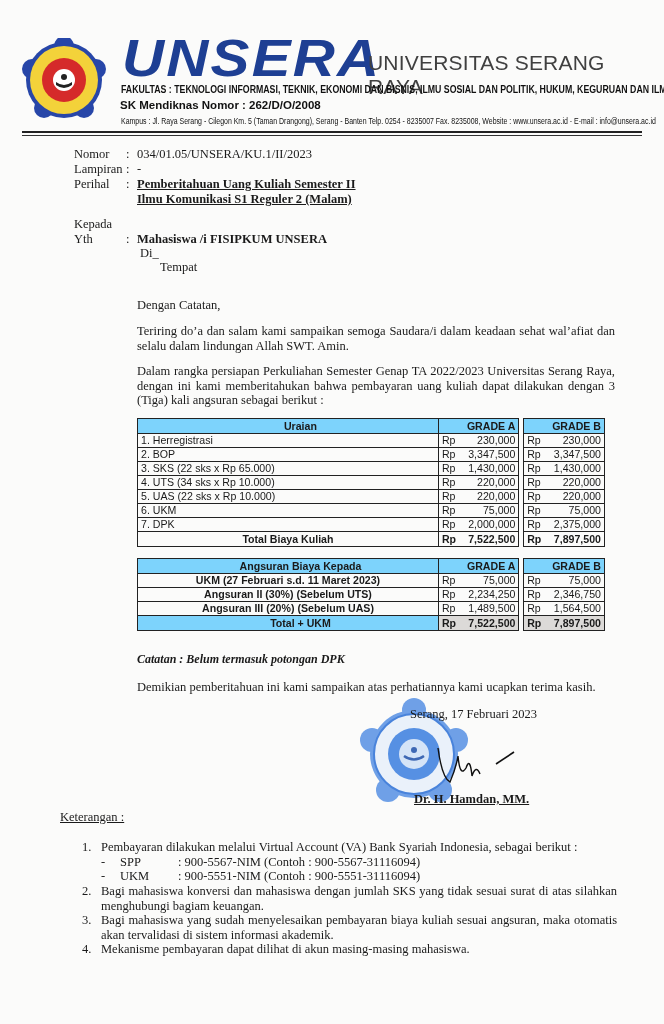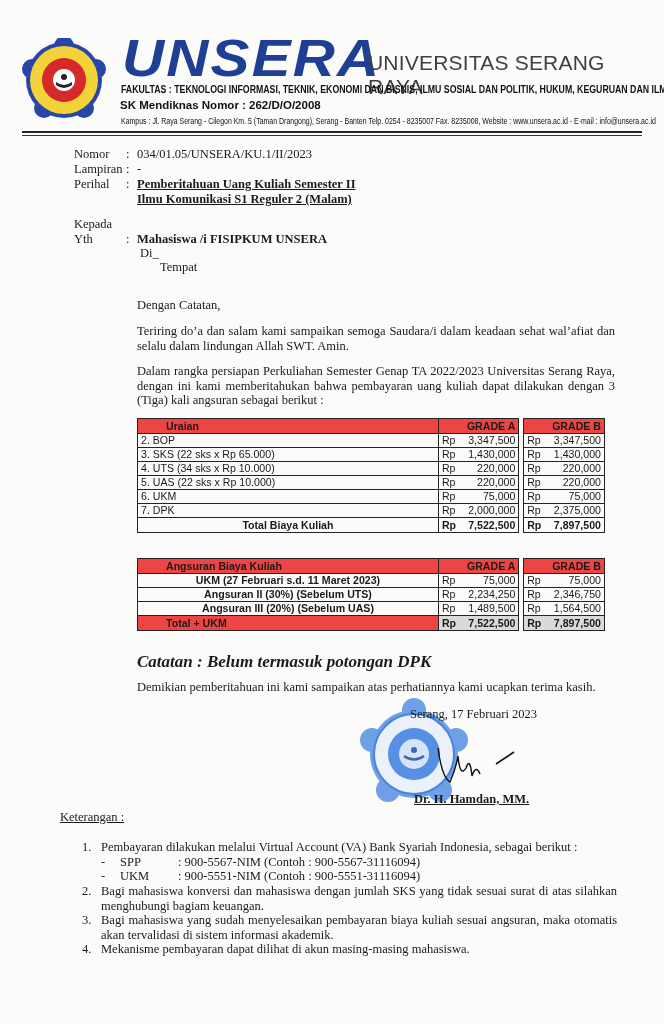--- a/index.html
+++ b/index.html
@@ -23,27 +23,27 @@
   .meta { font-size:12.5px; line-height:14px; }
   .meta .lbl { left:60px;margin-left:14px; }
   .meta .colon { left:126px; }
   .meta .val { left:137px; }
   .bu { font-weight:bold; text-decoration:underline;font-family:Liberation Serif, serif; }
 
   .para { left:137px; width:478px; font-size:12.5px; line-height:14.5px; text-align:justify; }
 
   table { border-collapse:collapse; font-family:"Liberation Sans", sans-serif; font-size:10.6px; }
   .tbl td { border:1px solid #222; padding:0 3px; height:13px; line-height:13px; white-space:nowrap; }
-  .tbl .hd { background:#ef4444; font-weight:bold; text-align:left; height:14px;padding-left:28px; }
+  .tbl .hd { background:#7dd3fc; font-weight:bold; text-align:center; height:14px;padding-left:28px; }
   .rp { width:16px; border-right:none !important; }
   .amt { text-align:right; border-left:none !important; }
   .gap { border:none !important; width:4px; padding:0 !important; }
   .bold { font-weight:bold; }
   .center { text-align:center; }
-  .note { left:137px; top:652px; font-style:italic; font-weight:bold; font-size:17px; }
+  .note { left:137px; top:652px; font-style:italic; font-weight:bold; font-size:12px; }
 
   .k-title { left:60px; top:810px; font-size:12.5px; text-decoration:underline; }
   .k-list { font-size:12.5px; line-height:14.5px; }
   .stamp { left:358px; top:698px; width:112px; height:112px; opacity:0.85; }
 </style>
 </head>
 <body>
 
 <div class="abs logo">
   <svg width="88" height="84" viewBox="0 0 88 84">
@@ -100,20 +100,28 @@
 
 <table class="abs tbl" style="left:137px;top:418px;width:468px">
   <tbody>
       <tr>
     <td class="hd" style="width:278px">Uraian</td>
     <td class="hd" colspan="2">GRADE A</td>
     <td class="gap"></td>
     <td class="hd" colspan="2">GRADE B</td>
   </tr>
   <tr>
+    <td>1. Herregistrasi</td>
+    <td class="rp">Rp</td>
+    <td class="amt">230,000</td>
+    <td class="gap"></td>
+    <td class="rp">Rp</td>
+    <td class="amt">230,000</td>
+  </tr>
+  <tr>
     <td>2. BOP</td>
     <td class="rp">Rp</td>
     <td class="amt">3,347,500</td>
     <td class="gap"></td>
     <td class="rp">Rp</td>
     <td class="amt">3,347,500</td>
   </tr>
   <tr>
     <td>3. SKS (22 sks x Rp 65.000)</td>
     <td class="rp">Rp</td>
@@ -161,21 +169,21 @@
     <td class="gap"></td>
     <td class="rp bold">Rp</td>
     <td class="amt bold">7,897,500</td>
   </tr>
 </tbody>
   </table>
 
 <table class="abs tbl" style="left:137px;top:558px;width:468px">
   <tbody>
       <tr>
-    <td class="hd" style="width:278px">Angsuran Biaya Kuliah</td>
+    <td class="hd" style="width:278px">Angsuran Biaya Kepada</td>
     <td class="hd" colspan="2">GRADE A</td>
     <td class="gap"></td>
     <td class="hd" colspan="2">GRADE B</td>
   </tr>
   <tr>
     <td class="bold center">UKM (27 Februari s.d. 11 Maret 2023)</td>
     <td class="rp">Rp</td>
     <td class="amt">75,000</td>
     <td class="gap"></td>
     <td class="rp">Rp</td>

